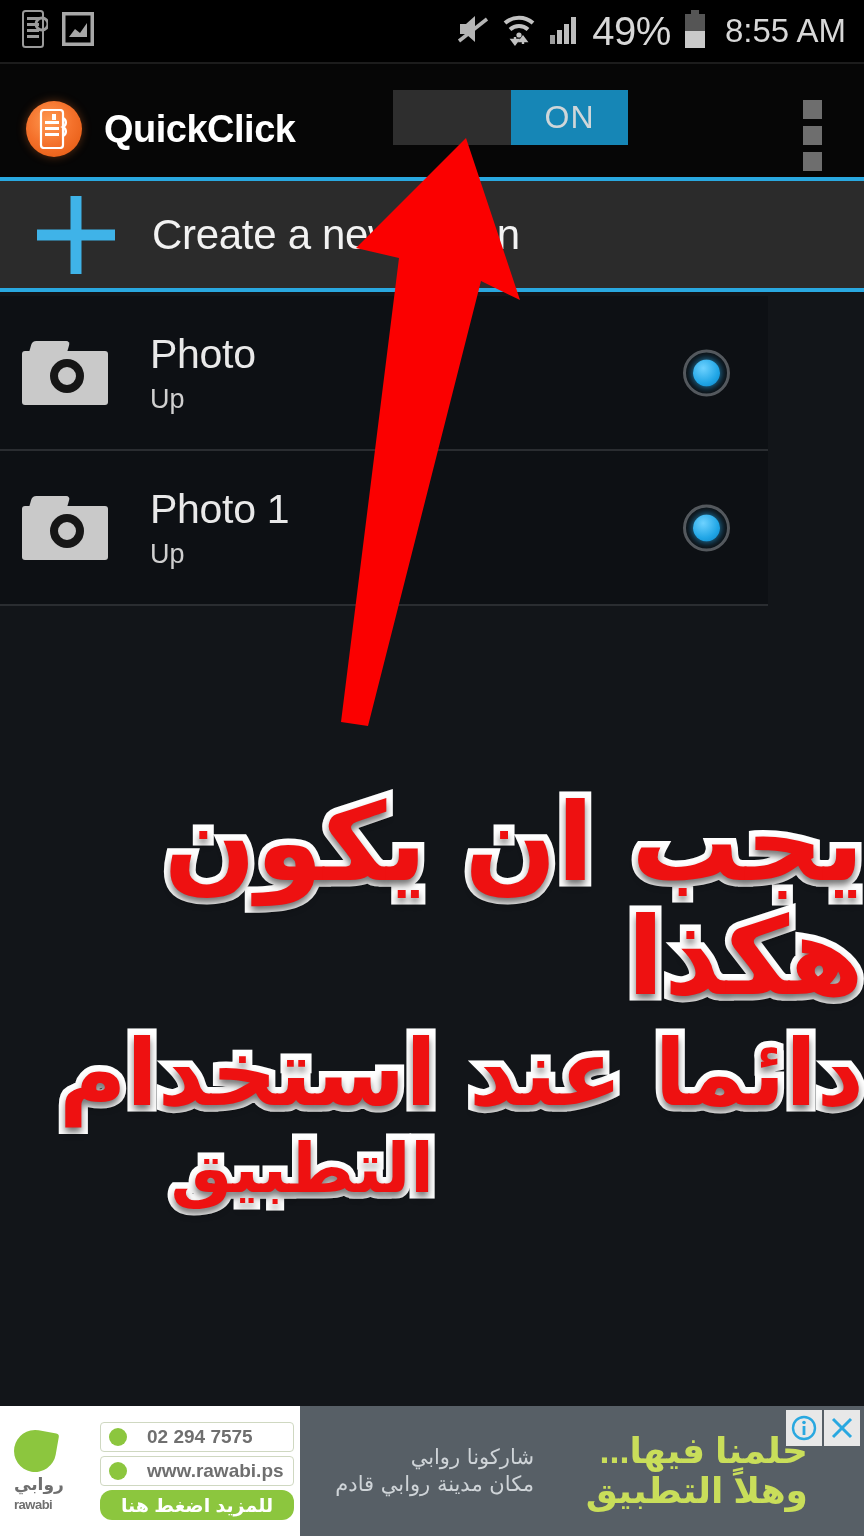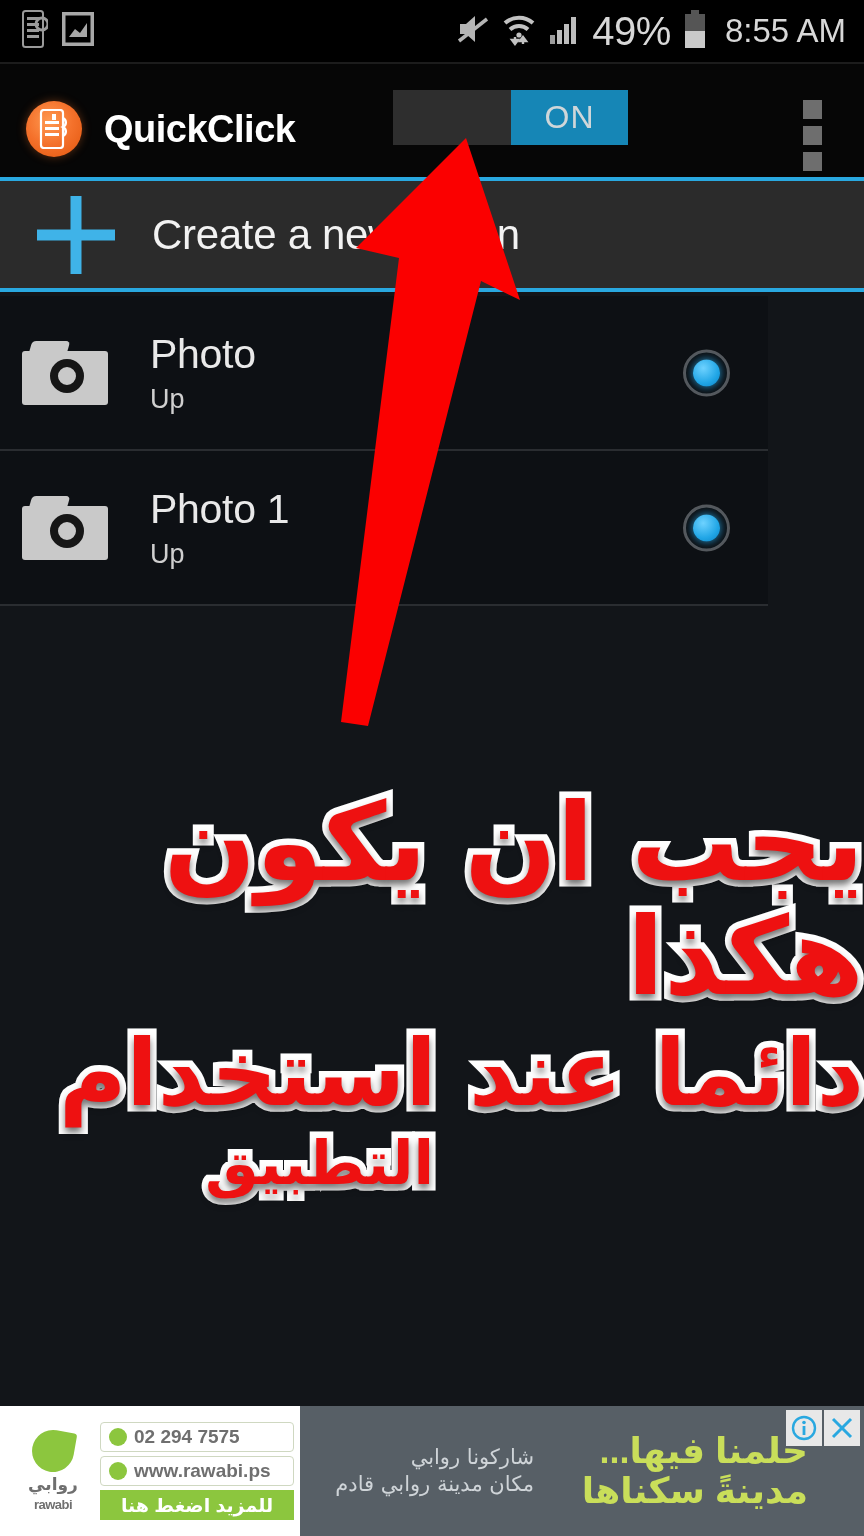--- a/index.html
+++ b/index.html
@@ -99,41 +99,41 @@
   .overlay-text {
     position:absolute; left:0; top:786px; width:864px;
     text-align:right; direction:rtl;
     font-family:"DejaVu Sans","Liberation Sans",sans-serif;
     font-weight:bold; color:#ee1111; line-height:1.06;
     -webkit-text-stroke:13px #fff; paint-order:stroke fill;
     text-shadow:0 5px 7px rgba(0,0,0,.55);
   }
   .ot-l1 { font-size:108px; letter-spacing:-1px; }
   .ot-l2 { font-size:92px; margin-top:10px; }
-  .ot-l3 { font-size:60px; margin-top:10px; padding-right:430px;margin-left:12px; }
+  .ot-l3 { font-size:69px; margin-top:10px; padding-right:430px;margin-left:12px; }
 
   
   .ad {
     position:absolute; left:0; bottom:0; width:864px; height:130px;
     background:#575f66; display:flex; overflow:hidden;
   }
   .ad-left { width:300px; height:130px; background:#fff; display:flex; align-items:center; flex:none; padding:8px 6px 8px 14px; }
-  .ad-logo { width:78px; display:flex; flex-direction:column; align-items:center; gap:2px; flex:none; }
+  .ad-logo { width:78px; display:flex; flex-direction:column; align-items:flex-start; gap:2px; flex:none; }
   .ad-leaf { width:42px; height:42px; border-radius:55% 8% 55% 55%; background:#8cc63e; transform:rotate(10deg); }
   .ad-logo-ar { color:#6f6f6f; font-size:17px; font-weight:bold; direction:rtl; }
   .ad-logo-en { color:#6f6f6f; font-size:13px; font-weight:bold; letter-spacing:-.5px; }
   .ad-lines { margin-left:8px; display:flex; flex-direction:column; gap:4px; flex:1; }
   .ad-chip {
     border:1px solid #cfd8c1; border-radius:4px; height:30px;
-    display:flex; align-items:center; gap:7px; padding:0 8px;
+    display:flex; align-items:center; gap:20px; padding:0 8px;
     color:#6f6f6f; font-size:19px; font-weight:bold;
   }
   .ad-dot { width:18px; height:18px; border-radius:50%; background:#8cc63e; flex:none; }
   .ad-cta {
-    background:#8cc63e; border-radius:0; height:30px; display:flex;
+    background:#8cc63e; border-radius:12px; height:30px; display:flex;
     align-items:center; justify-content:center; color:#fff; font-size:19px;
     font-weight:bold; direction:rtl;
   }
   .ad-right { flex:1; position:relative; display:flex; align-items:center; }
   .ad-script {
     color:#cfd4d8; font-size:21px; direction:rtl; font-family:"DejaVu Serif",serif;
     position:absolute; right:330px; top:50%; transform:translateY(-50%); text-align:right; line-height:1.3; width:200px;
   }
   .ad-headline {
     position:absolute; right:56px; top:50%; transform:translateY(-50%);
@@ -297,21 +297,21 @@
         <div class="ad-cta">للمزيد اضغط هنا</div>
       </div>
     </div>
     <div class="ad-right">
       <div class="ad-script">
         <div>شاركونا روابي</div>
         <div>مكان مدينة روابي قادم</div>
       </div>
       <div class="ad-headline">
         <div class="ad-h1">حلمنا فيها...</div>
-        <div class="ad-h2">مدينةً سكناها</div>
+        <div class="ad-h2">وهلاً التطبيق</div>
       </div>
       <div class="ad-badges">
         <div class="ad-badge">
           <svg width="26" height="26" viewBox="0 0 26 26">
             <circle cx="13" cy="13" r="11" fill="none" stroke="#29a8e0" stroke-width="2.4"></circle>
             <circle cx="13" cy="7.5" r="1.8" fill="#29a8e0"></circle>
             <rect x="11.6" y="11" width="2.8" height="9" fill="#29a8e0"></rect>
           </svg>
         </div>
         <div class="ad-badge">

